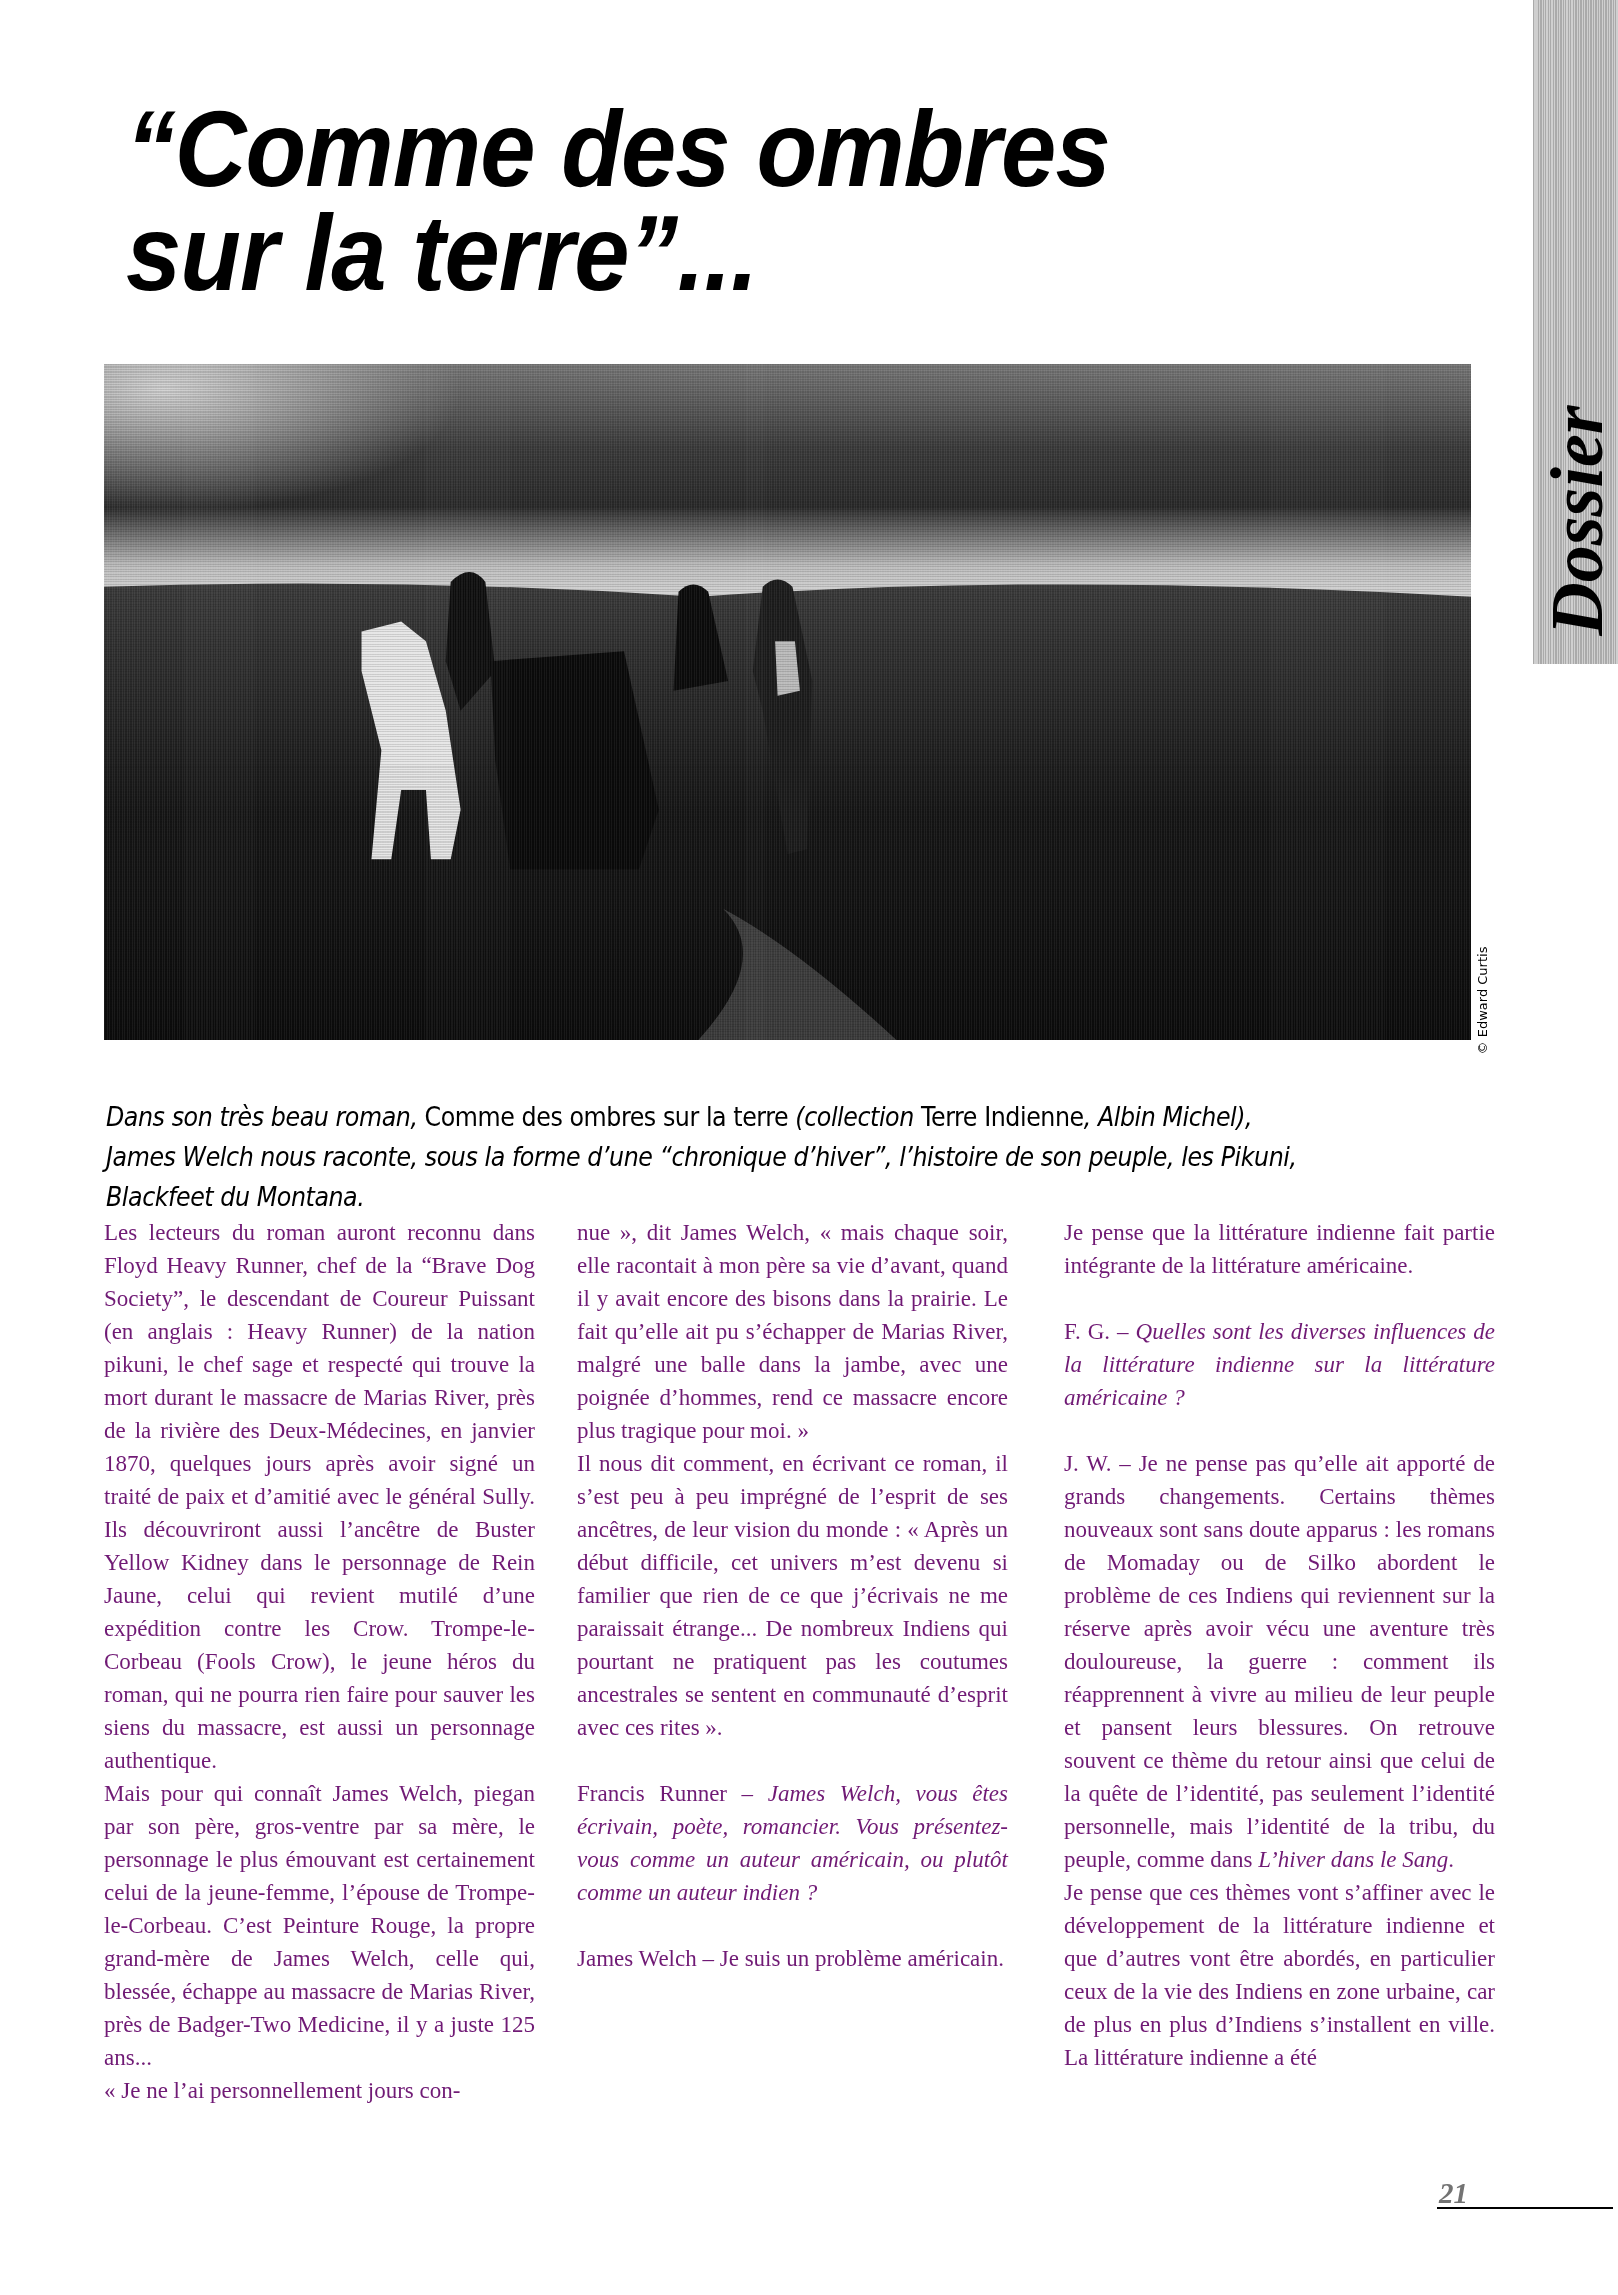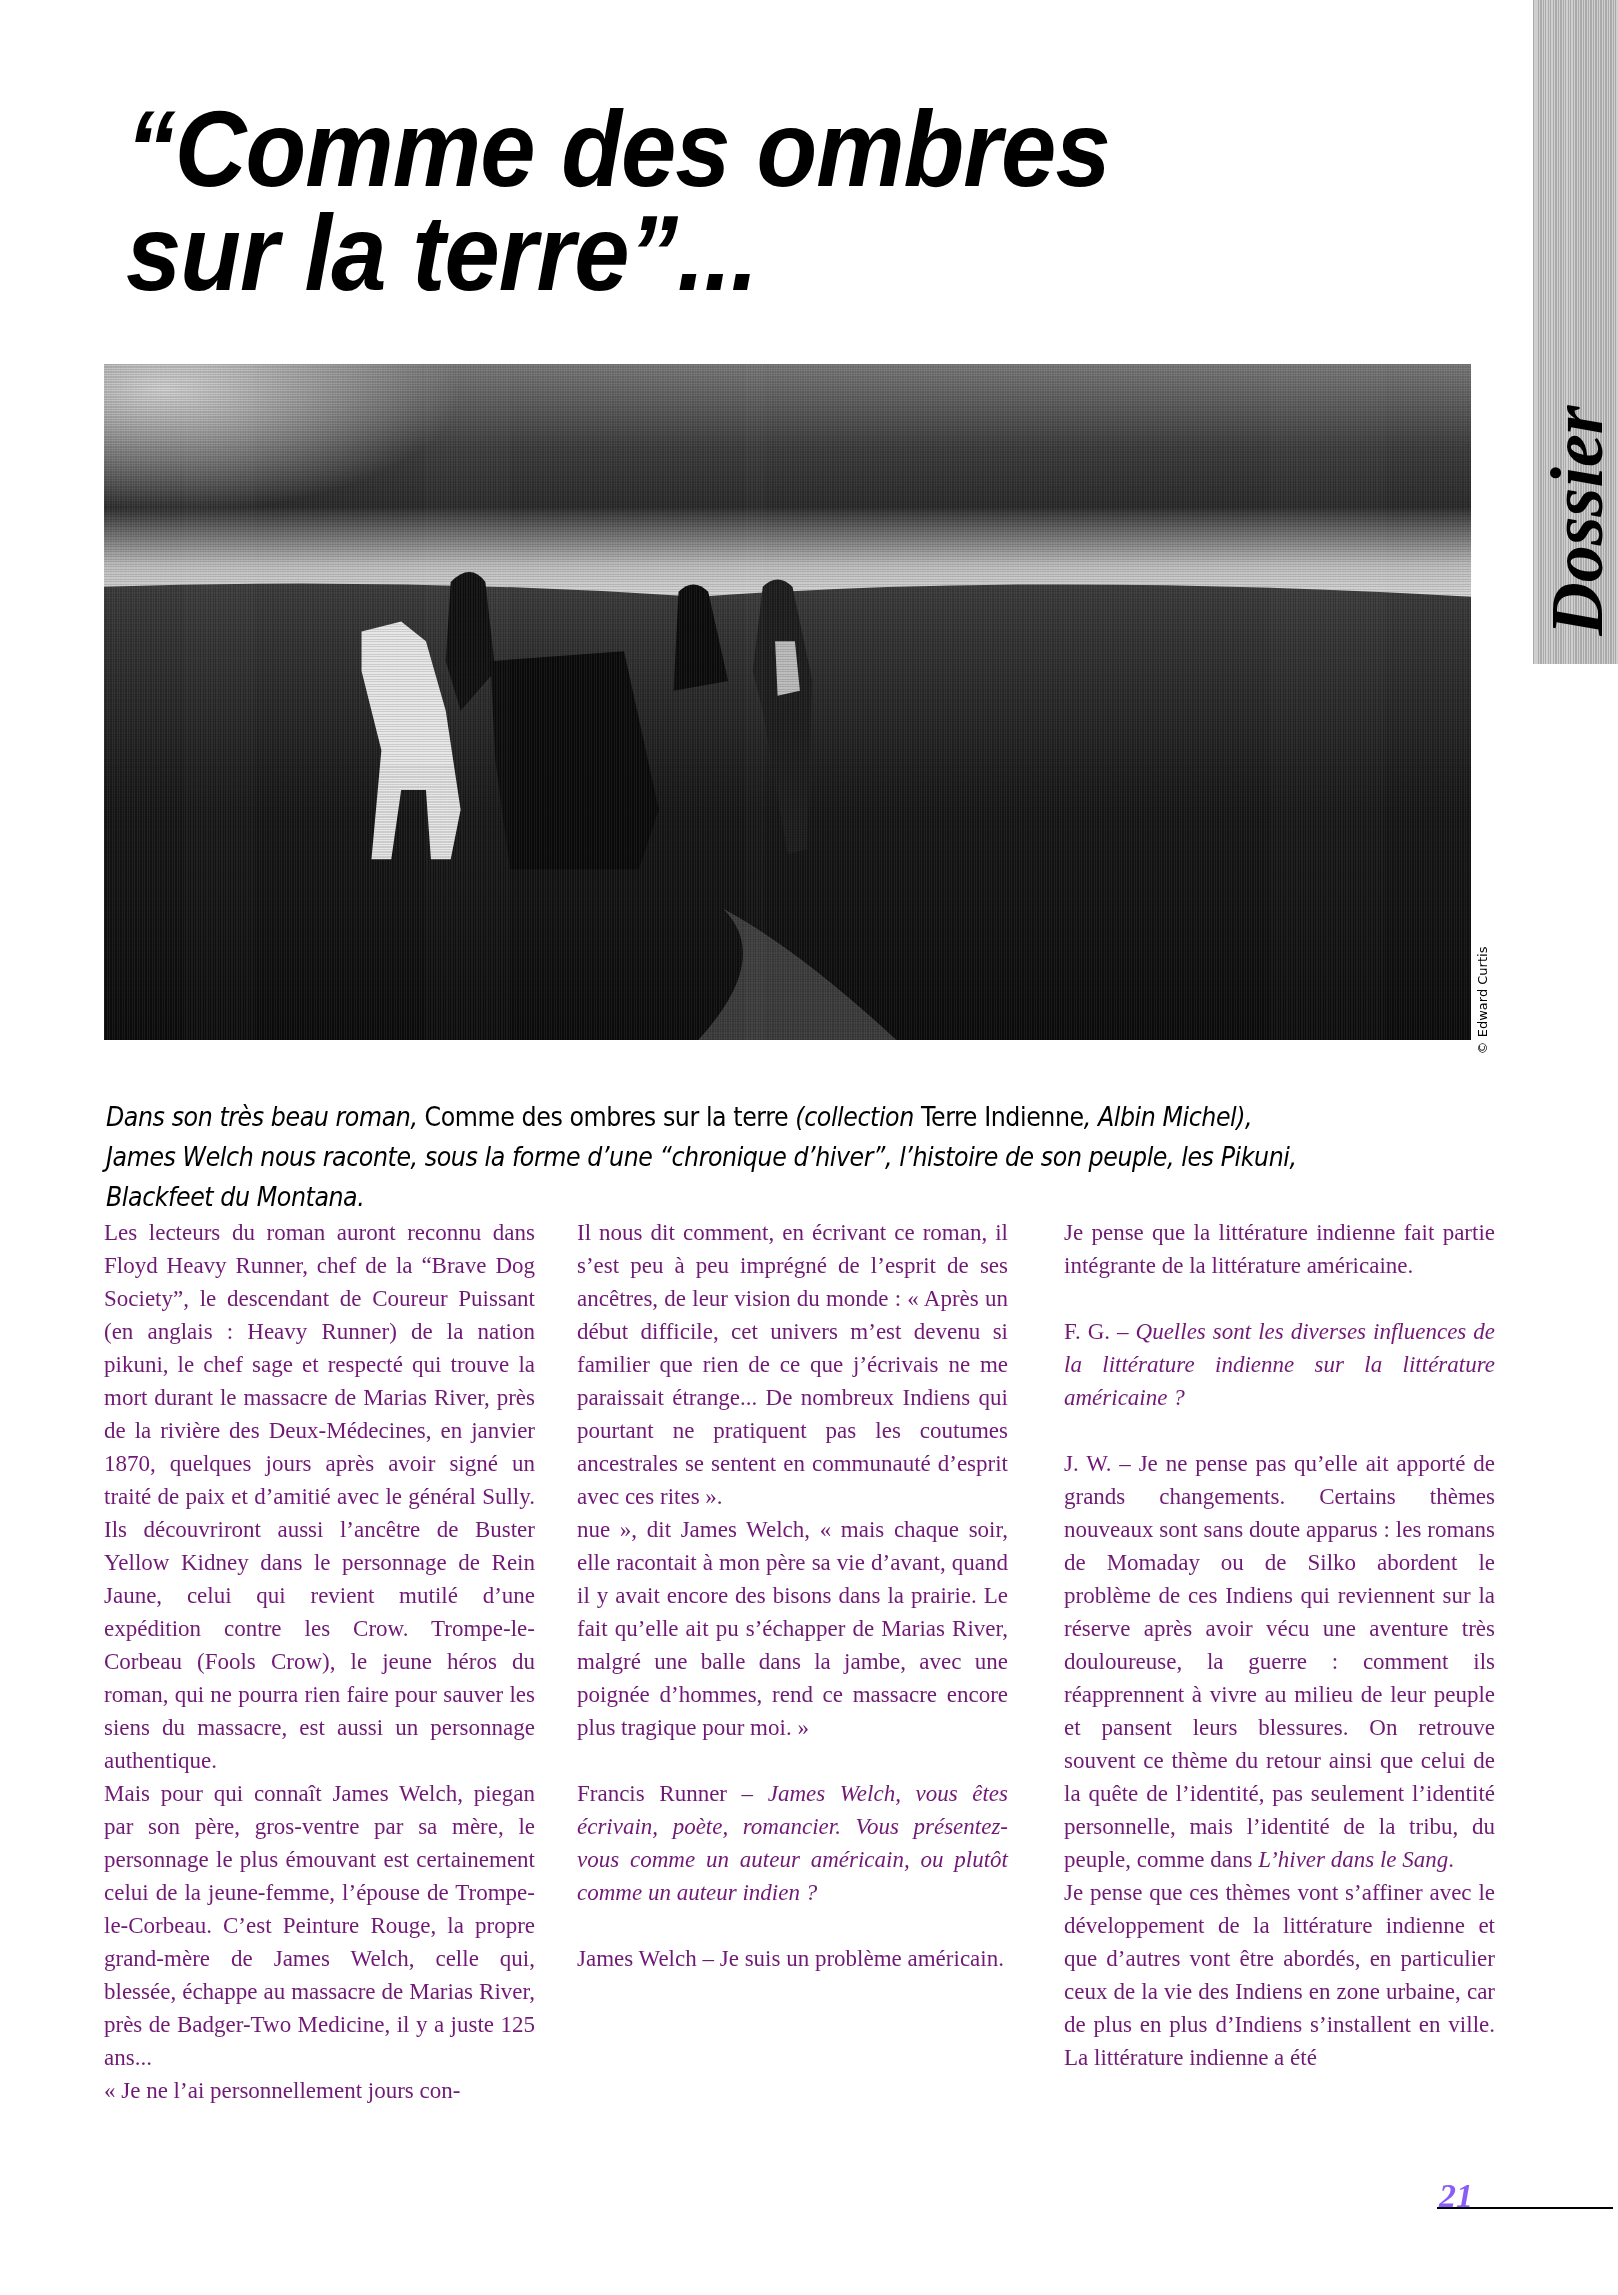--- a/index.html
+++ b/index.html
@@ -68,21 +68,21 @@
     .col p { margin: 0; }
     .col .gap { height: 33px; }
     .col em { font-style: italic; }
     .col1 { left: 104px; }
     .col2 { left: 577px; }
     .col3 { left: 1057px; margin-left: 7px; }
 
     .page-number {
       position: absolute; left: 1439px; top: 2177px;
       font-family: "Liberation Serif", serif; font-style: italic; font-weight: bold;
-      font-size: 34px; color: #8b5cf6;
+      font-size: 29px; color: #737373;
     }
     .footer-rule {
       position: absolute; left: 1437px; top: 2207px; width: 176px; height: 1.5px; background: #000;
     }
   </style>
 </head>
 <body>
 
 <div class="title">
   <span>“Comme des ombres</span>
@@ -136,22 +136,22 @@
   <span class="it">Dans son très beau roman, </span><span class="up">Comme des ombres sur la terre</span><span class="it"> (collection </span><span class="up">Terre Indienne</span><span class="it">, Albin Michel), James Welch nous raconte, sous la forme d’une “chronique d’hiver”, l’histoire de son peuple, les Pikuni, Blackfeet du Montana.</span>
 </div>
 
 <div class="col col1">
   <p>Les lecteurs du roman auront reconnu dans Floyd Heavy Runner, chef de la “Brave Dog Society”, le descendant de Coureur Puissant (en anglais : Heavy Runner) de la nation pikuni, le chef sage et respecté qui trouve la mort durant le massacre de Marias River, près de la rivière des Deux-Médecines, en janvier 1870, quelques jours après avoir signé un traité de paix et d’amitié avec le général Sully. Ils découvriront aussi l’ancêtre de Buster Yellow Kidney dans le personnage de Rein Jaune, celui qui revient mutilé d’une expédition contre les Crow. Trompe-le-Corbeau (Fools Crow), le jeune héros du roman, qui ne pourra rien faire pour sauver les siens du massacre, est aussi un personnage authentique.</p>
   <p>Mais pour qui connaît James Welch, piegan par son père, gros-ventre par sa mère, le personnage le plus émouvant est certainement celui de la jeune-femme, l’épouse de Trompe-le-Corbeau. C’est Peinture Rouge, la propre grand-mère de James Welch, celle qui, blessée, échappe au massacre de Marias River, près de Badger-Two Medicine, il y a juste 125 ans...</p>
   <p>« Je ne l’ai personnellement jours con-</p>
 </div>
 
 <div class="col col2">
+  <p>nue », dit James Welch, « mais chaque soir, elle racontait à mon père sa vie d’avant, quand il y avait encore des bisons dans la prairie. Le fait qu’elle ait pu s’échapper de Marias River, malgré une balle dans la jambe, avec une poignée d’hommes, rend ce massacre encore plus tragique pour moi. »</p>
   <p>Il nous dit comment, en écrivant ce roman, il s’est peu à peu imprégné de l’esprit de ses ancêtres, de leur vision du monde : « Après un début difficile, cet univers m’est devenu si familier que rien de ce que j’écrivais ne me paraissait étrange... De nombreux Indiens qui pourtant ne pratiquent pas les coutumes ancestrales se sentent en communauté d’esprit avec ces rites ».</p>
-  <p>nue », dit James Welch, « mais chaque soir, elle racontait à mon père sa vie d’avant, quand il y avait encore des bisons dans la prairie. Le fait qu’elle ait pu s’échapper de Marias River, malgré une balle dans la jambe, avec une poignée d’hommes, rend ce massacre encore plus tragique pour moi. »</p>
   <div class="gap"></div>
   <p><span>Francis Runner – </span><em>James Welch, vous êtes écrivain, poète, romancier. Vous présentez-vous comme un auteur américain, ou plutôt comme un auteur indien ?</em></p>
   <div class="gap"></div>
   <p>James Welch – Je suis un problème américain.</p>
 </div>
 
 <div class="col col3">
   <p>Je pense que la littérature indienne fait partie intégrante de la littérature américaine.</p>
   <div class="gap"></div>
   <p><span>F. G. – </span><em>Quelles sont les diverses influences de la littérature indienne sur la littérature américaine ?</em></p>

